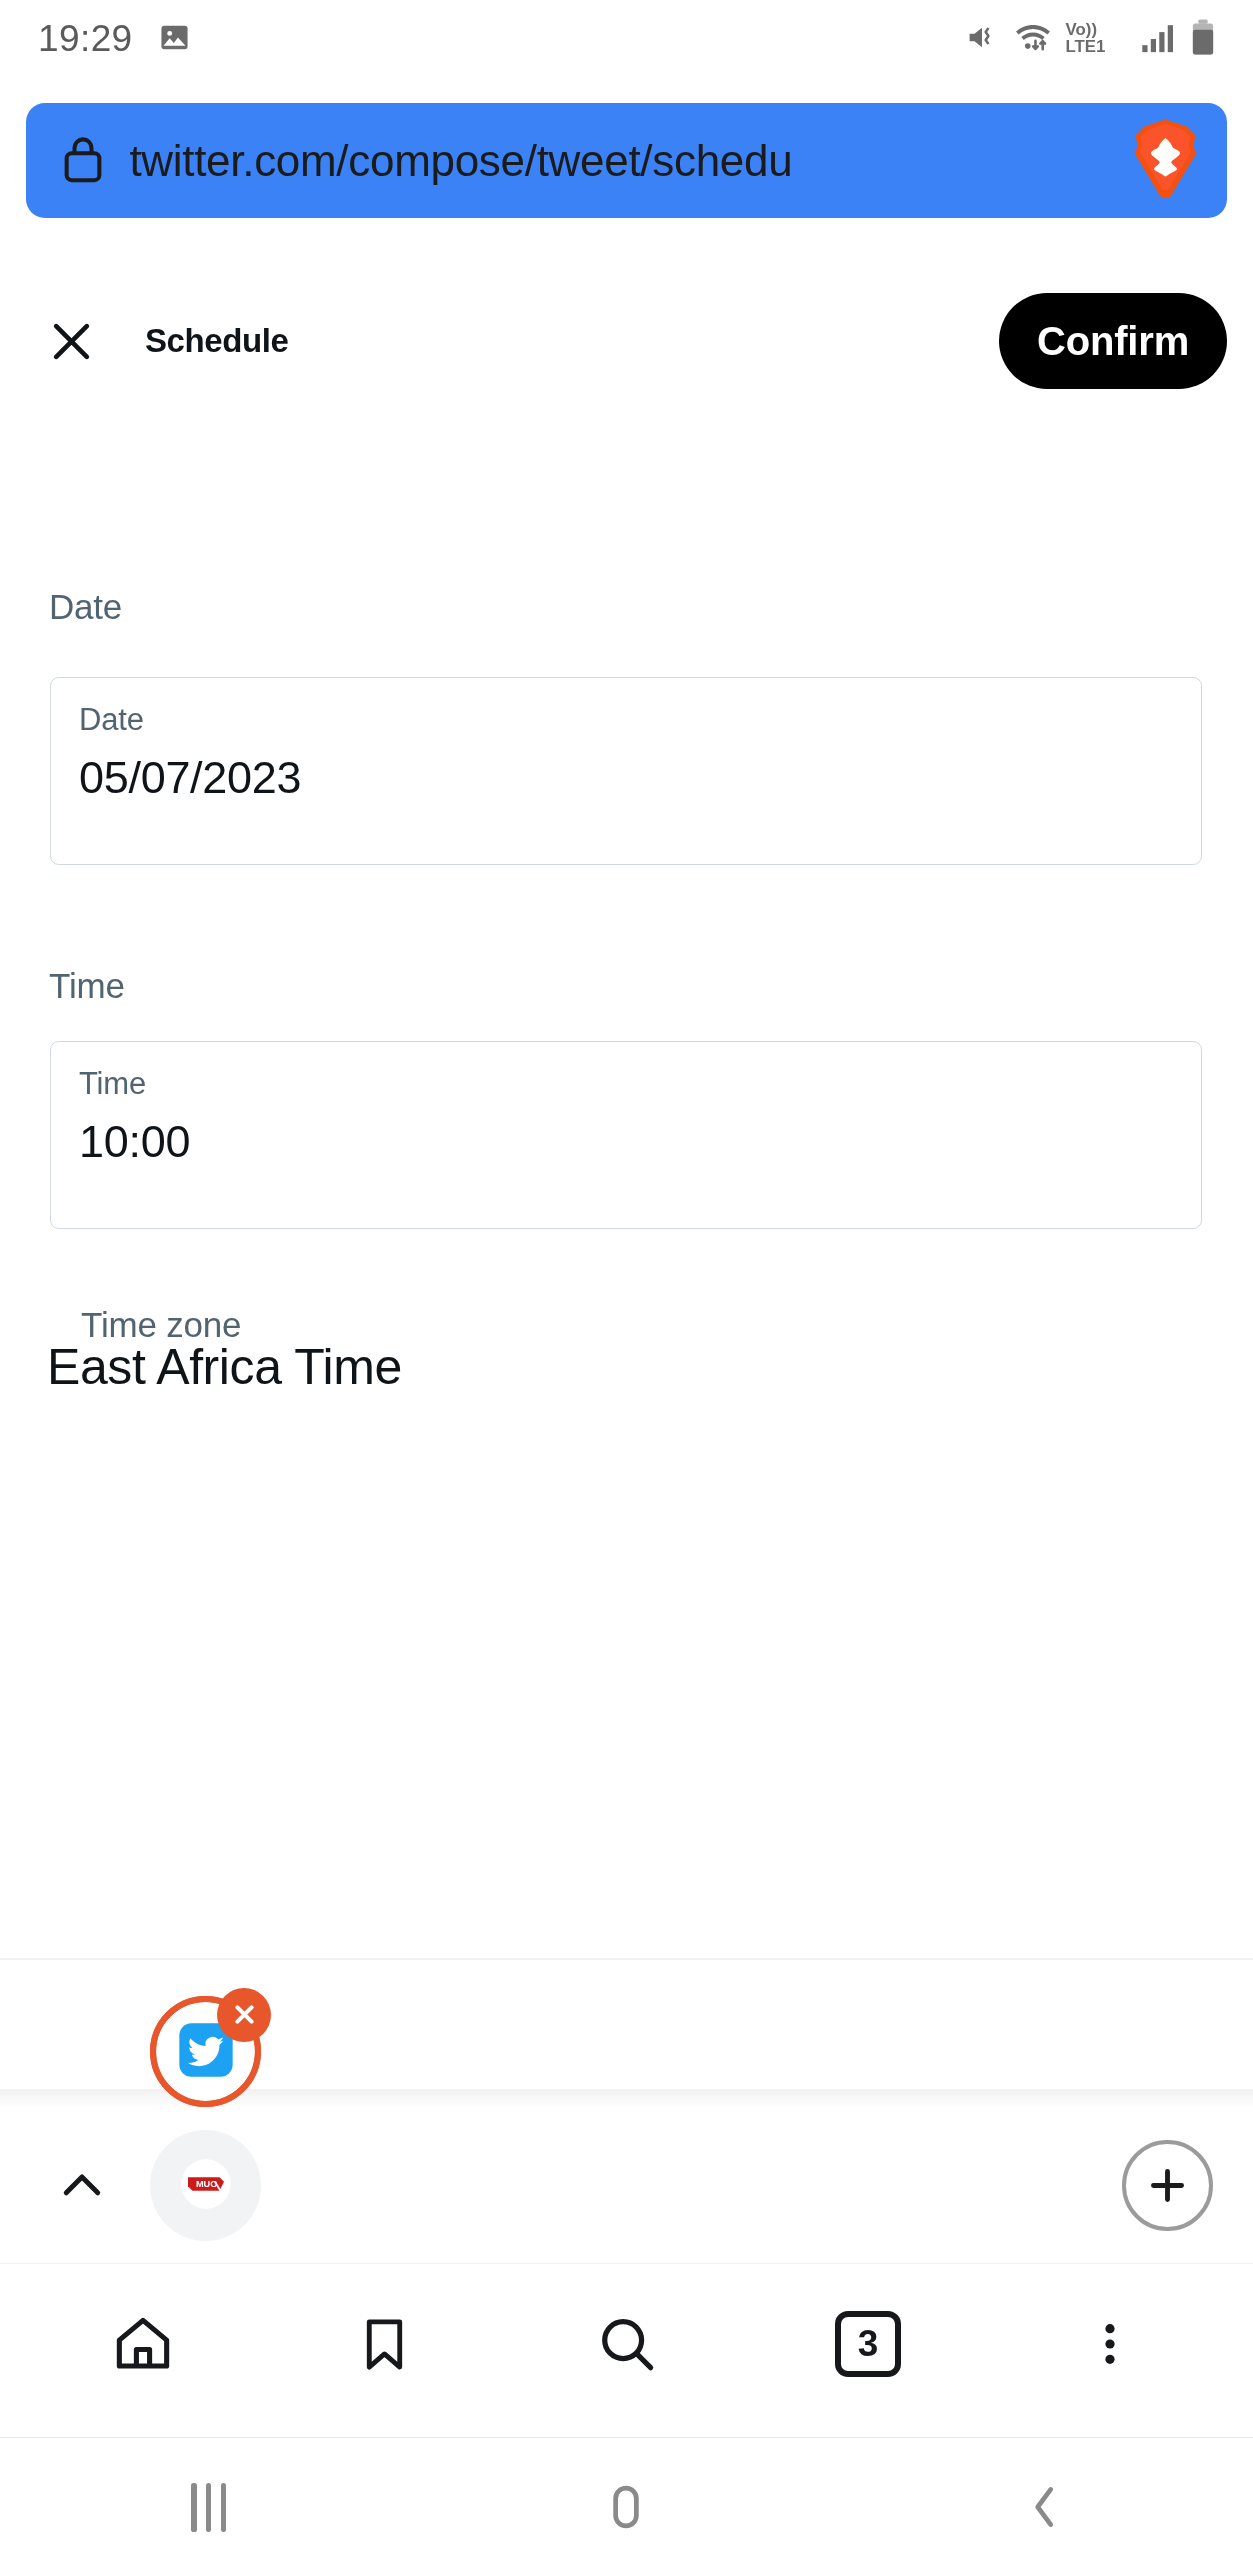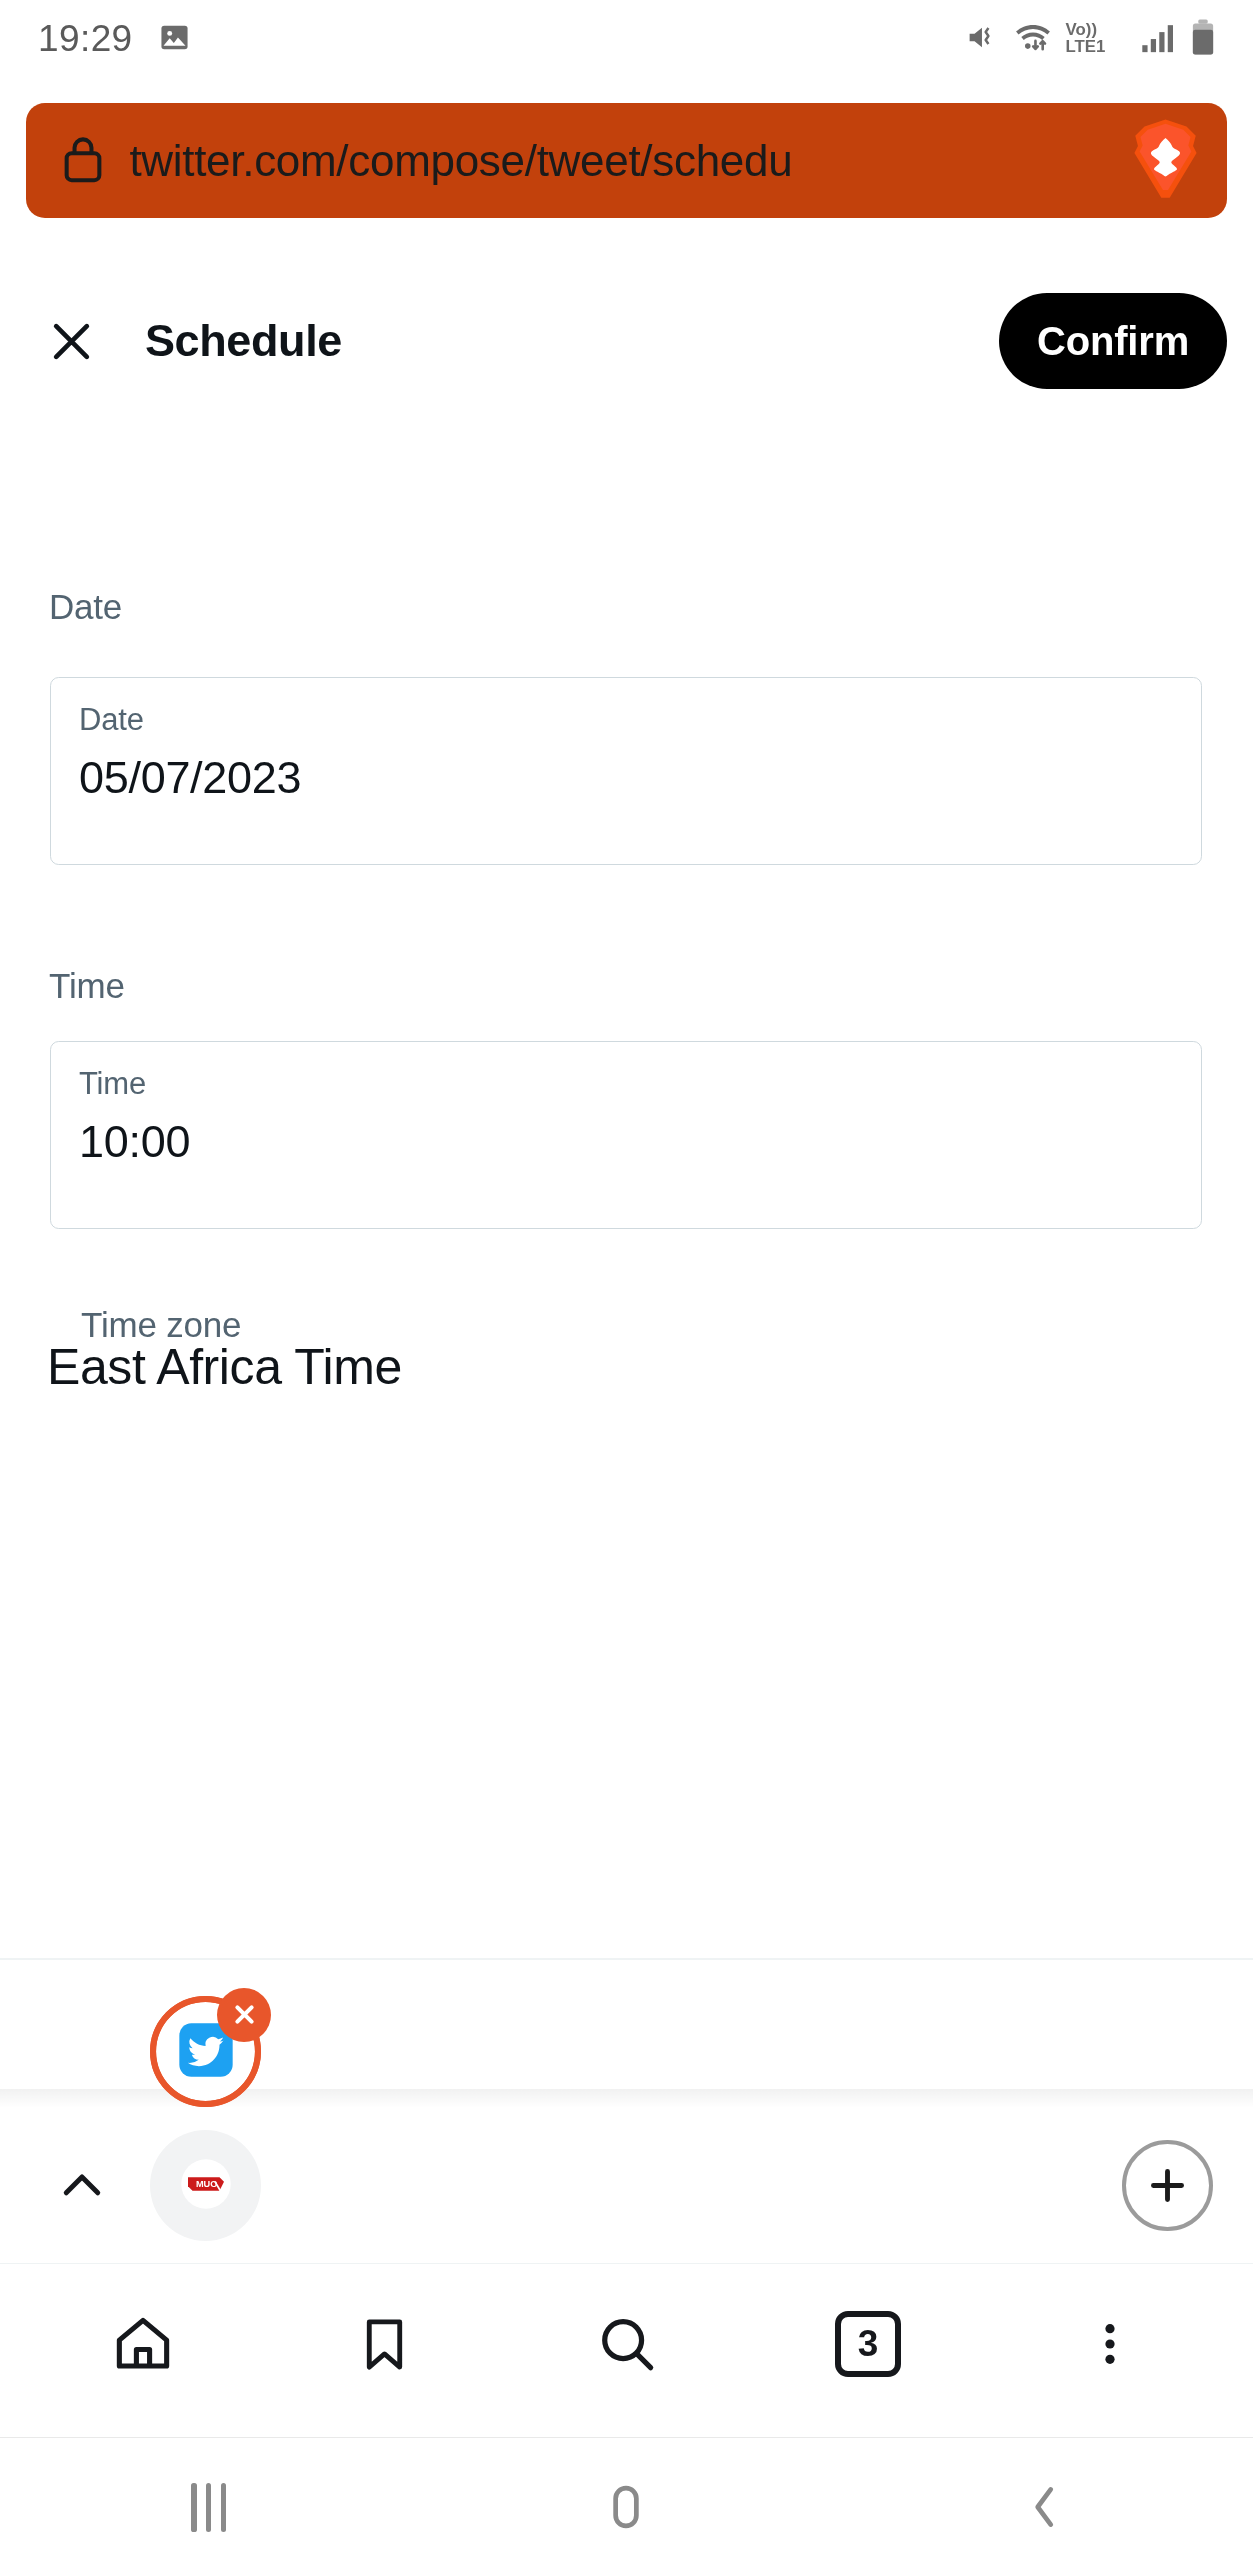--- a/index.html
+++ b/index.html
@@ -22,38 +22,38 @@
   .sb-right { display:flex; align-items:center; gap:11.3px; }
   .sb-icon { display:block; }
 
   
   .urlbar-wrap {
     position:absolute; top:103px; left:26px;
     width:1201px; height:115px;
   }
   .urlbar {
     width:100%; height:100%;
-    background:#c2410c; border-radius:19px;
+    background:#3b82f6; border-radius:19px;
     display:flex; align-items:center; padding:0 24.4px 0 35px;
   }
   .lock-icon { flex:0 0 auto; margin-right:24.4px; }
   .url-text {
     flex:1 1 auto; font-size:44px; color:#1b1b1b;
     white-space:nowrap; overflow:hidden; letter-spacing:-0.3px;
   }
   .brave-logo { flex:0 0 auto; margin-left:12.2px; }
 
   
   .page-header {
     position:absolute; top:280px; left:0; width:1253px; height:122px;
     display:flex; align-items:center; padding:0 26px 0 40px;
   }
   .close-x { width:63px; height:63px; display:flex; align-items:center; justify-content:center; }
   .page-title {
-    font-size:45px; font-weight:bold; color:#0f1419;
+    font-size:33px; font-weight:bold; color:#0f1419;
     margin-left:42px; letter-spacing:-0.4px;
   }
   .confirm-btn {
     margin-left:auto;
     background:#000000; color:#ffffff;
     border:none; border-radius:49px;
     font-family:"Liberation Sans", sans-serif;
     font-size:40px; font-weight:bold;
     padding:0 38px; height:96px;
     display:flex; align-items:center; justify-content:center;

